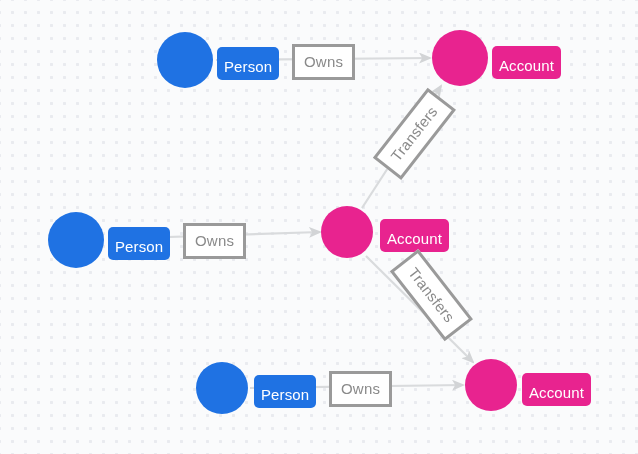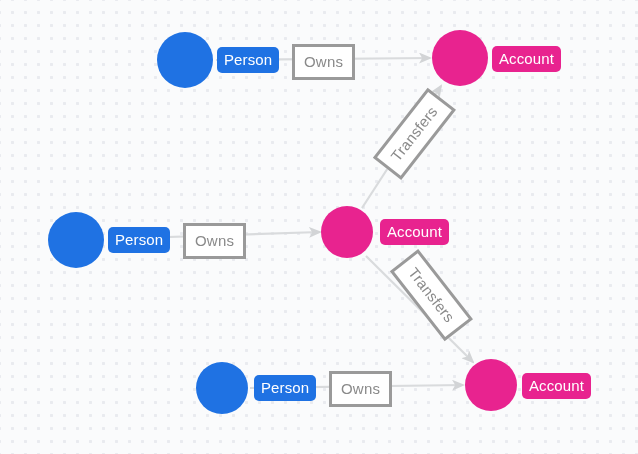--- a/index.html
+++ b/index.html
@@ -51,21 +51,21 @@
   }
   .node.person { background: #1f72e3; }
   .node.account { background: #e8238f; }
 
   .badge {
     position: absolute;
     box-sizing: border-box;
     color: #ffffff;
     font-size: 15px;
     line-height: 1;
-    padding: 5px 7px 6px 7px;
+    padding: 12px 7px 6px 7px;
     border-radius: 5px;
     white-space: nowrap;
     letter-spacing: 0.1px;
   }
   .badge.person-badge { background: #1f72e3; }
   .badge.account-badge { background: #e8238f; }
 
   .rel-box {
     position: absolute;
     box-sizing: border-box;

